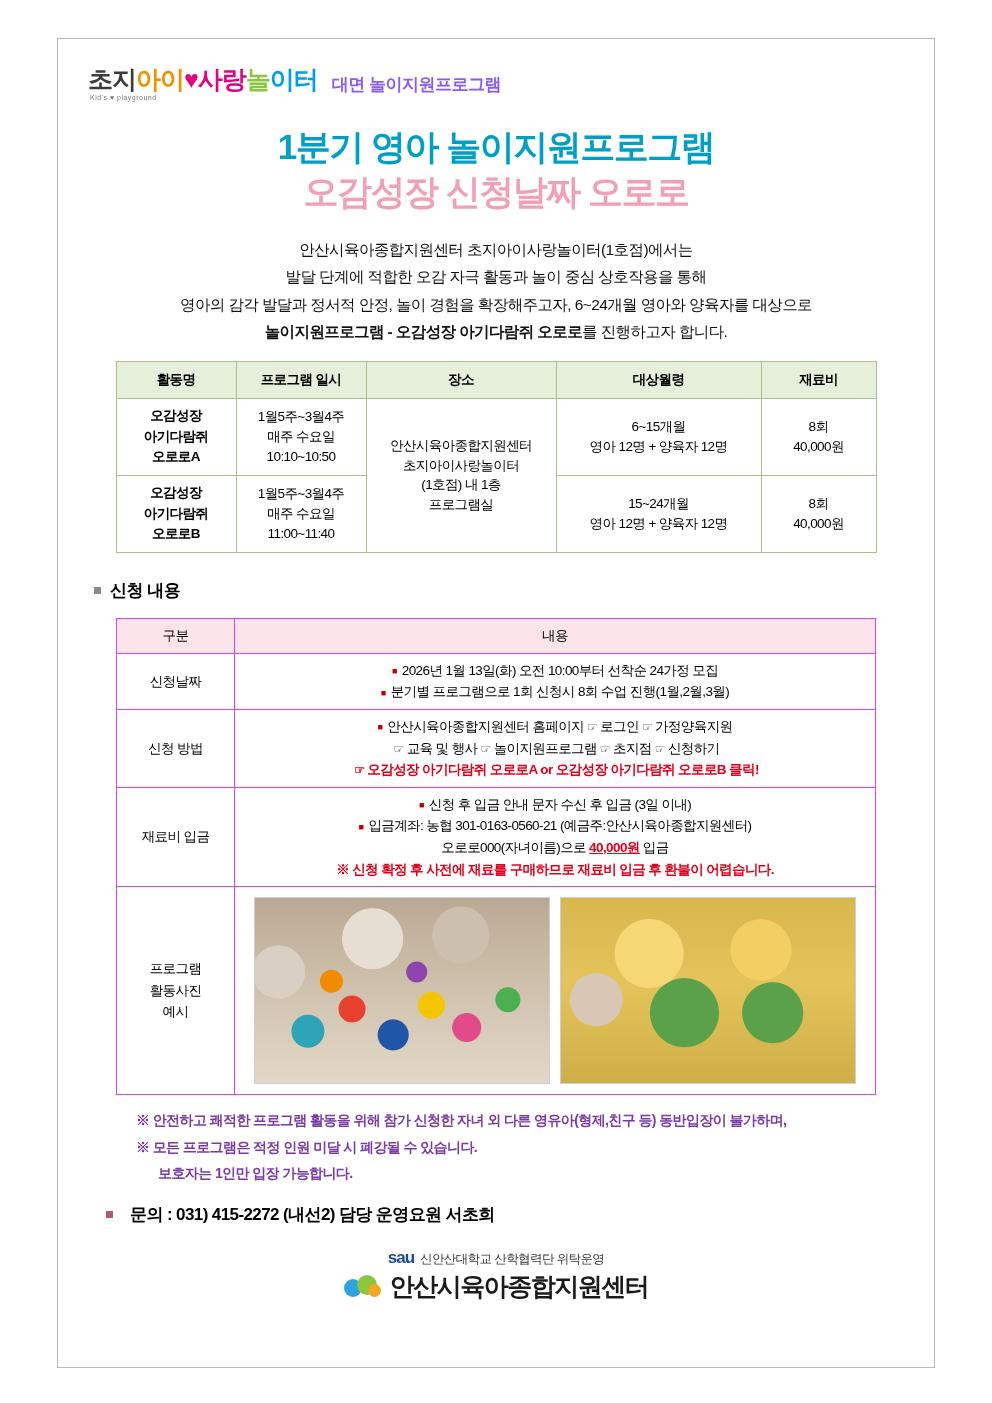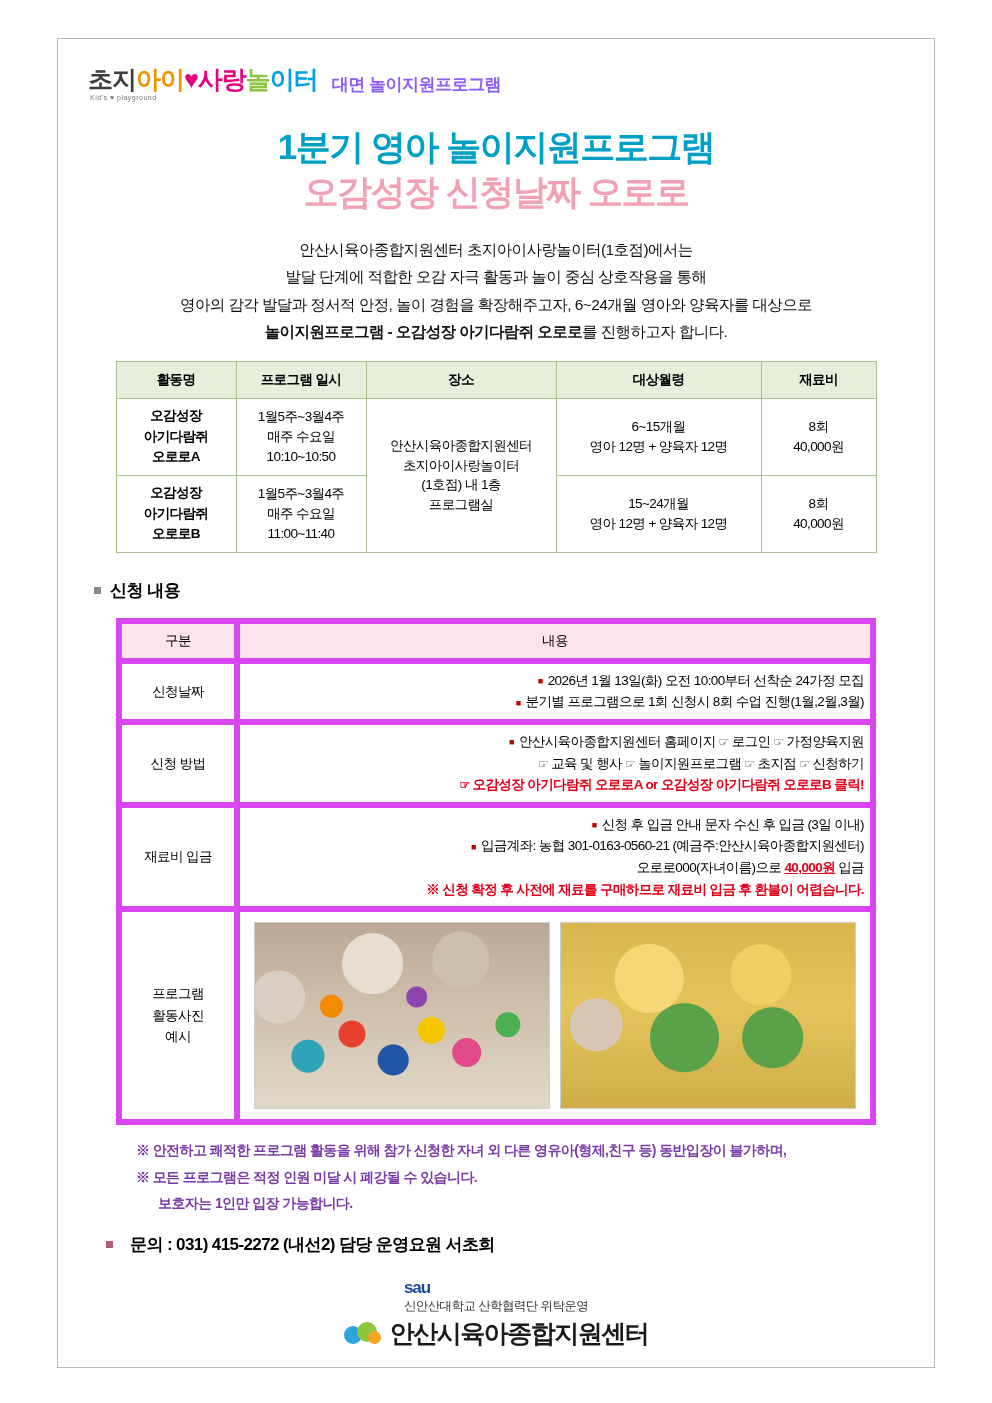--- a/index.html
+++ b/index.html
@@ -143,21 +143,21 @@
     background: #8a8a8a;
   }
 
   
   .apply {
     width: 760px;
     margin: 0 auto;
     table-layout: fixed;
   }
   .apply th, .apply td {
-    border: 6px solid #d946ef;
+    border: 1px solid #d946ef;
     vertical-align: middle;
     font-size: 13.5px;
     letter-spacing: -0.6px;
     line-height: 1.6;
     padding: 6px 6px;
   }
   .apply th {
     background: #fbe4ea;
     text-align: center;
     font-weight: normal;
@@ -165,21 +165,21 @@
   }
   .apply td.label {
     text-align: center;
     width: 118px;
   }
   .apply td.body {
     text-align: center;
   }
   .li {
     display: block;
-    text-align: right;
+    text-align: center;
   }
   .li .bullet {
     color: #c00000;
     font-size: 9px;
     vertical-align: middle;
     margin-right: 5px;
   }
   .hand { margin: 0 3px; font-size: 12px; }
   .red {
     color: #e2001a;
@@ -259,22 +259,21 @@
   
   .footer {
     margin-top: 22px;
     display: flex;
     flex-direction: column;
     align-items: center;
   }
   .footer-top {
     display: flex;
     align-items: baseline;
-    gap: 0;
-    flex-direction: column;
+    gap: 6px;
   }
   .sau {
     font-size: 17px;
     font-weight: bold;
     color: #1b4a9c;
     letter-spacing: -1px;
   }
   .sau-text {
     font-size: 12.5px;
     color: #333;

